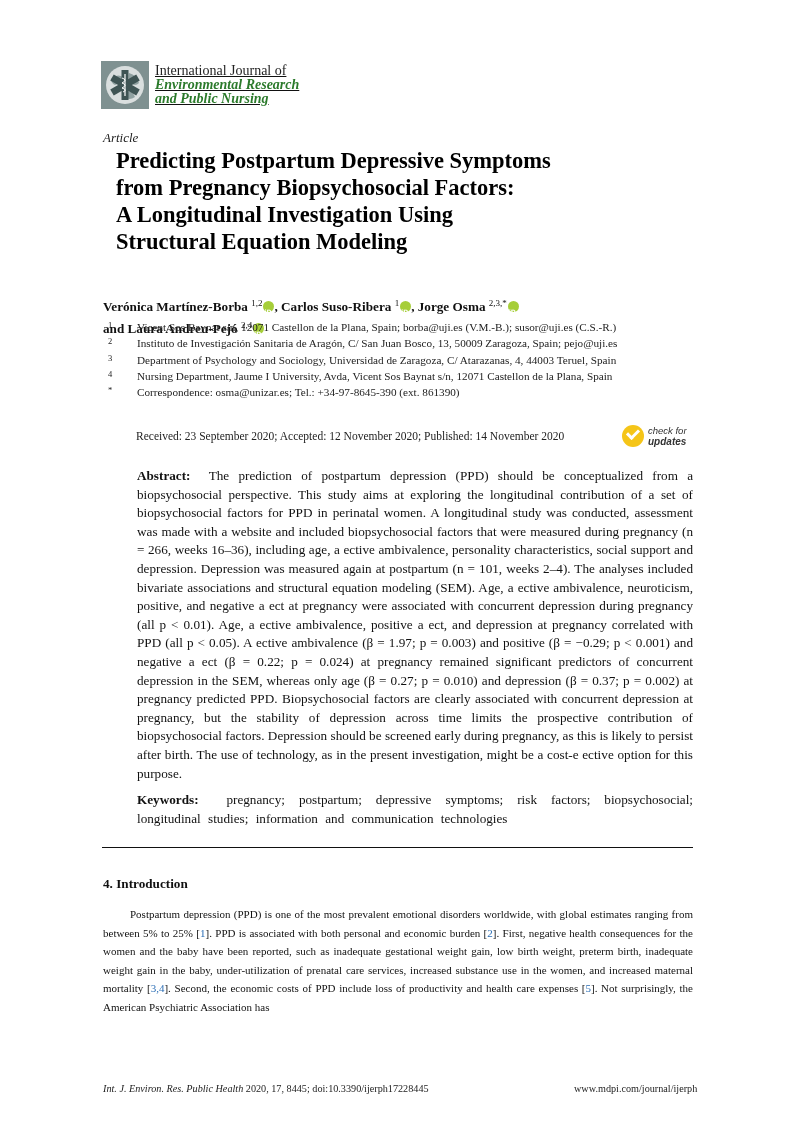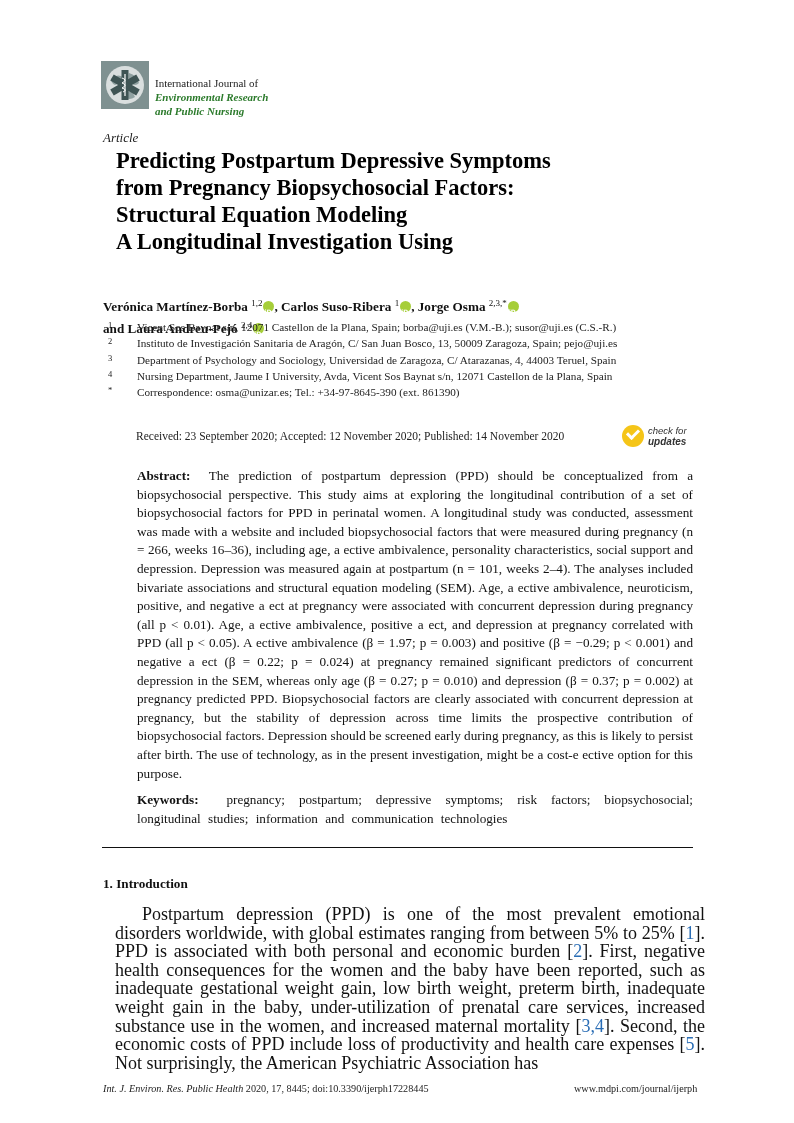--- a/index.html
+++ b/index.html
@@ -2,21 +2,21 @@
 <html><head>
 <meta charset="utf-8">
 <style>
   html, body { margin: 0; padding: 0; background: #ffffff; }
   body { width: 794px; height: 1123px; position: relative; overflow: hidden;
          font-family: "Liberation Serif", "DejaVu Serif", serif; color: #111; }
   .abs { position: absolute; }
 
   
   .logo { left: 101px; top: 61px; width: 48px; height: 48px; background: #7f9191; }
-  .journal { left: 155px; top: 76px; line-height: 14px; font-size: 11px; }
+  .journal { left: 155px; top: 64px; line-height: 14px; font-size: 14px; text-decoration: underline; }
   .journal .j1 { color: #222; }
   .journal .j2 { color: #2b7a2b; font-style: italic; font-weight: bold; }
 
   .article-type { left: 103px; top: 130px; font-size: 13px; font-style: italic; color: #222; }
   .title { left: 116px; top: 147px; width: 560px; font-size: 22.5px; font-weight: bold;
            line-height: 27px; color: #000; }
 
   .authors { left: 103px; top: 276px; width: 560px; font-size: 13.2px; font-weight: bold; line-height: 19px; margin-top: 18px; }
   .authors sup { font-weight: normal; font-size: 9px; vertical-align: 5px; }
   .orcid { display: inline-block; width: 11px; height: 11px; border-radius: 50%; background: #a6ce39;
@@ -39,21 +39,21 @@
 
   .abstract { left: 137px; top: 467px; width: 556px; font-size: 13.2px; line-height: 18.6px;
               text-align: justify; color: #111; }
   .label { font-weight: bold; }
   .keywords { left: 137px; top: 791px; width: 556px; font-size: 13.2px; line-height: 18.6px;
               text-align: justify; word-spacing: 4px; }
 
   .rule { left: 102px; top: 847px; width: 591px; height: 1px; background: #111; }
 
   .section-head { left: 103px; top: 876px; font-size: 13.2px; font-weight: bold; }
-  .intro { left: 103px; top: 905px; width: 590px; font-size: 18px; line-height: 18.6px; text-align: justify; margin-left: 12px; }
+  .intro { left: 103px; top: 905px; width: 590px; font-size: 11px; line-height: 18.6px; text-align: justify; }
   .intro p { margin: 0; text-indent: 27px; }
   .cite { color: #2a6db5; }
 
   .footer-left { left: 103px; top: 1083px; font-size: 10.2px; color: #222; }
   .footer-left .it { font-style: italic; margin-top: 32px; }
   .footer-right { left: 574px; top: 1083px; font-size: 10.2px; color: #222; }
 </style>
 </head>
 <body>
 
@@ -75,22 +75,22 @@
   <div class="j1">International Journal of</div>
   <div class="j2">Environmental Research</div>
   <div class="j2">and Public Nursing</div>
 </div>
 
 <div class="abs article-type">Article</div>
 
 <div class="abs title">
   <div>Predicting Postpartum Depressive Symptoms</div>
   <div>from Pregnancy Biopsychosocial Factors:</div>
+  <div>A Longitudinal Investigation Using</div>
   <div>Structural Equation Modeling</div>
-  <div>A Longitudinal Investigation Using</div>
 </div>
 
 <div class="abs authors">
   <div>
     <span>Verónica Martínez-Borba</span>
     <sup>1,2</sup><span class="orcid"></span><span>, </span>
     <span>Carlos Suso-Ribera</span>
     <sup>1</sup><span class="orcid"></span><span>, </span>
     <span>Jorge Osma</span>
     <sup>2,3,*</sup><span class="orcid"></span>
@@ -140,21 +140,21 @@
   <span>The prediction of postpartum depression (PPD) should be conceptualized from a biopsychosocial perspective. This study aims at exploring the longitudinal contribution of a set of biopsychosocial factors for PPD in perinatal women. A longitudinal study was conducted, assessment was made with a website and included biopsychosocial factors that were measured during pregnancy (n = 266, weeks 16–36), including age, a ective ambivalence, personality characteristics, social support and depression. Depression was measured again at postpartum (n = 101, weeks 2–4). The analyses included bivariate associations and structural equation modeling (SEM). Age, a ective ambivalence, neuroticism, positive, and negative a ect at pregnancy were associated with concurrent depression during pregnancy (all p &lt; 0.01). Age, a ective ambivalence, positive a ect, and depression at pregnancy correlated with PPD (all p &lt; 0.05). A ective ambivalence (β = 1.97; p = 0.003) and positive (β = −0.29; p &lt; 0.001) and negative a ect (β = 0.22; p = 0.024) at pregnancy remained significant predictors of concurrent depression in the SEM, whereas only age (β = 0.27; p = 0.010) and depression (β = 0.37; p = 0.002) at pregnancy predicted PPD. Biopsychosocial factors are clearly associated with concurrent depression at pregnancy, but the stability of depression across time limits the prospective contribution of biopsychosocial factors. Depression should be screened early during pregnancy, as this is likely to persist after birth. The use of technology, as in the present investigation, might be a cost-e ective option for this purpose.</span>
 </div>
 
 <div class="abs keywords">
   <span class="label">Keywords:</span>&nbsp;
   <span>pregnancy; postpartum; depressive symptoms; risk factors; biopsychosocial; longitudinal studies; information and communication technologies</span>
 </div>
 
 <div class="abs rule"></div>
 
-<div class="abs section-head">1. Introduction</div>
+<div class="abs section-head">4. Introduction</div>
 <div class="abs intro">
   <p id="intro-p"><span>Postpartum depression (PPD) is one of the most prevalent emotional disorders worldwide, with global estimates ranging from between 5% to 25% [</span><span class="cite">1</span><span>]. PPD is associated with both personal and economic burden [</span><span class="cite">2</span><span>]. First, negative health consequences for the women and the baby have been reported, such as inadequate gestational weight gain, low birth weight, preterm birth, inadequate weight gain in the baby, under-utilization of prenatal care services, increased substance use in the women, and increased maternal mortality [</span><span class="cite">3,4</span><span>]. Second, the economic costs of PPD include loss of productivity and health care expenses [</span><span class="cite">5</span><span>]. Not surprisingly, the American Psychiatric Association has</span></p>
 </div>
 
 <div class="abs footer-left">
   <span class="it">Int. J. Environ. Res. Public Health</span>
   <span>2020, 17, 8445; doi:10.3390/ijerph17228445</span>
 </div>
 <div class="abs footer-right">www.mdpi.com/journal/ijerph</div>
 

